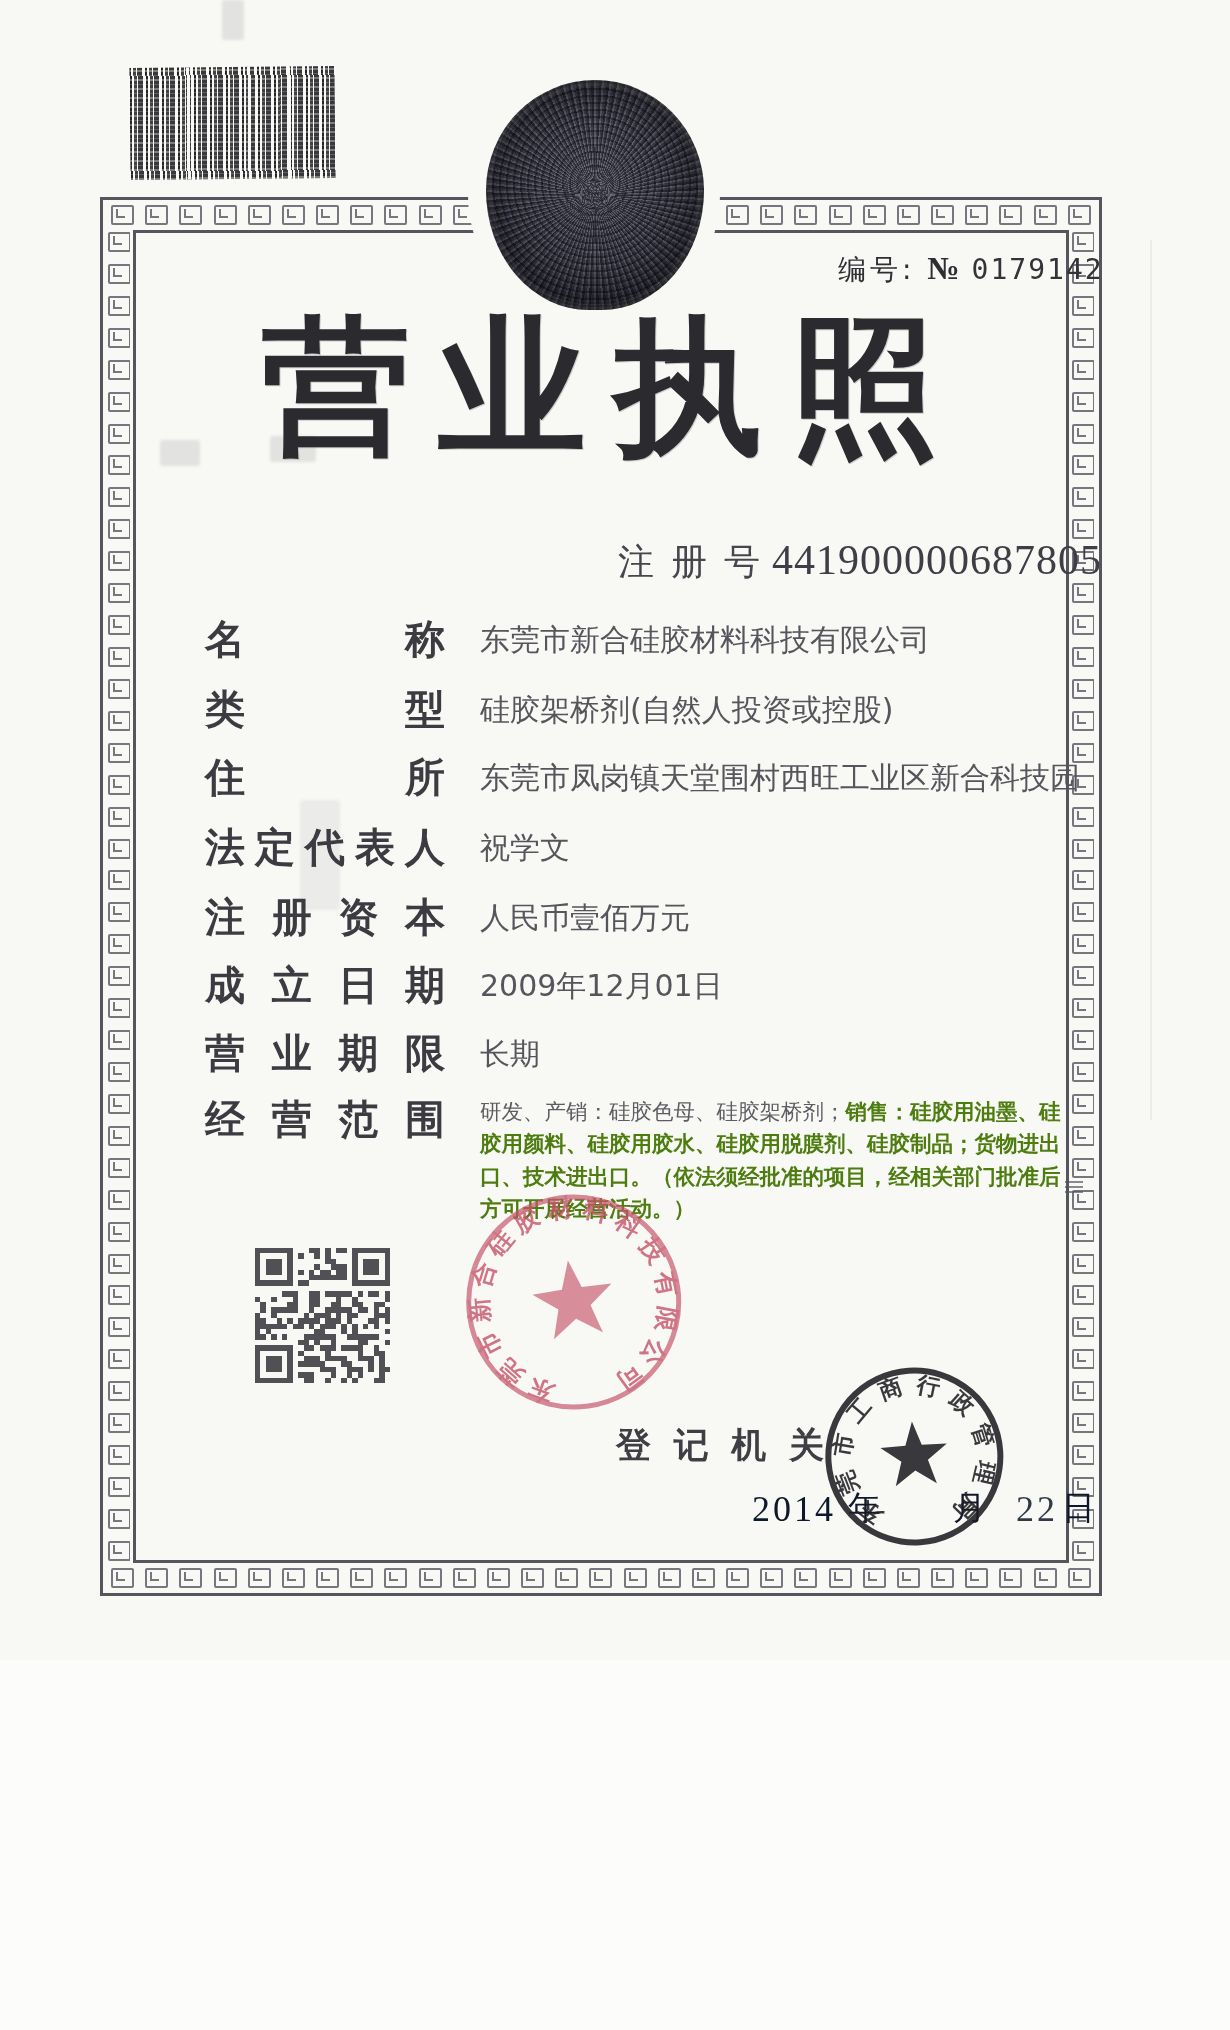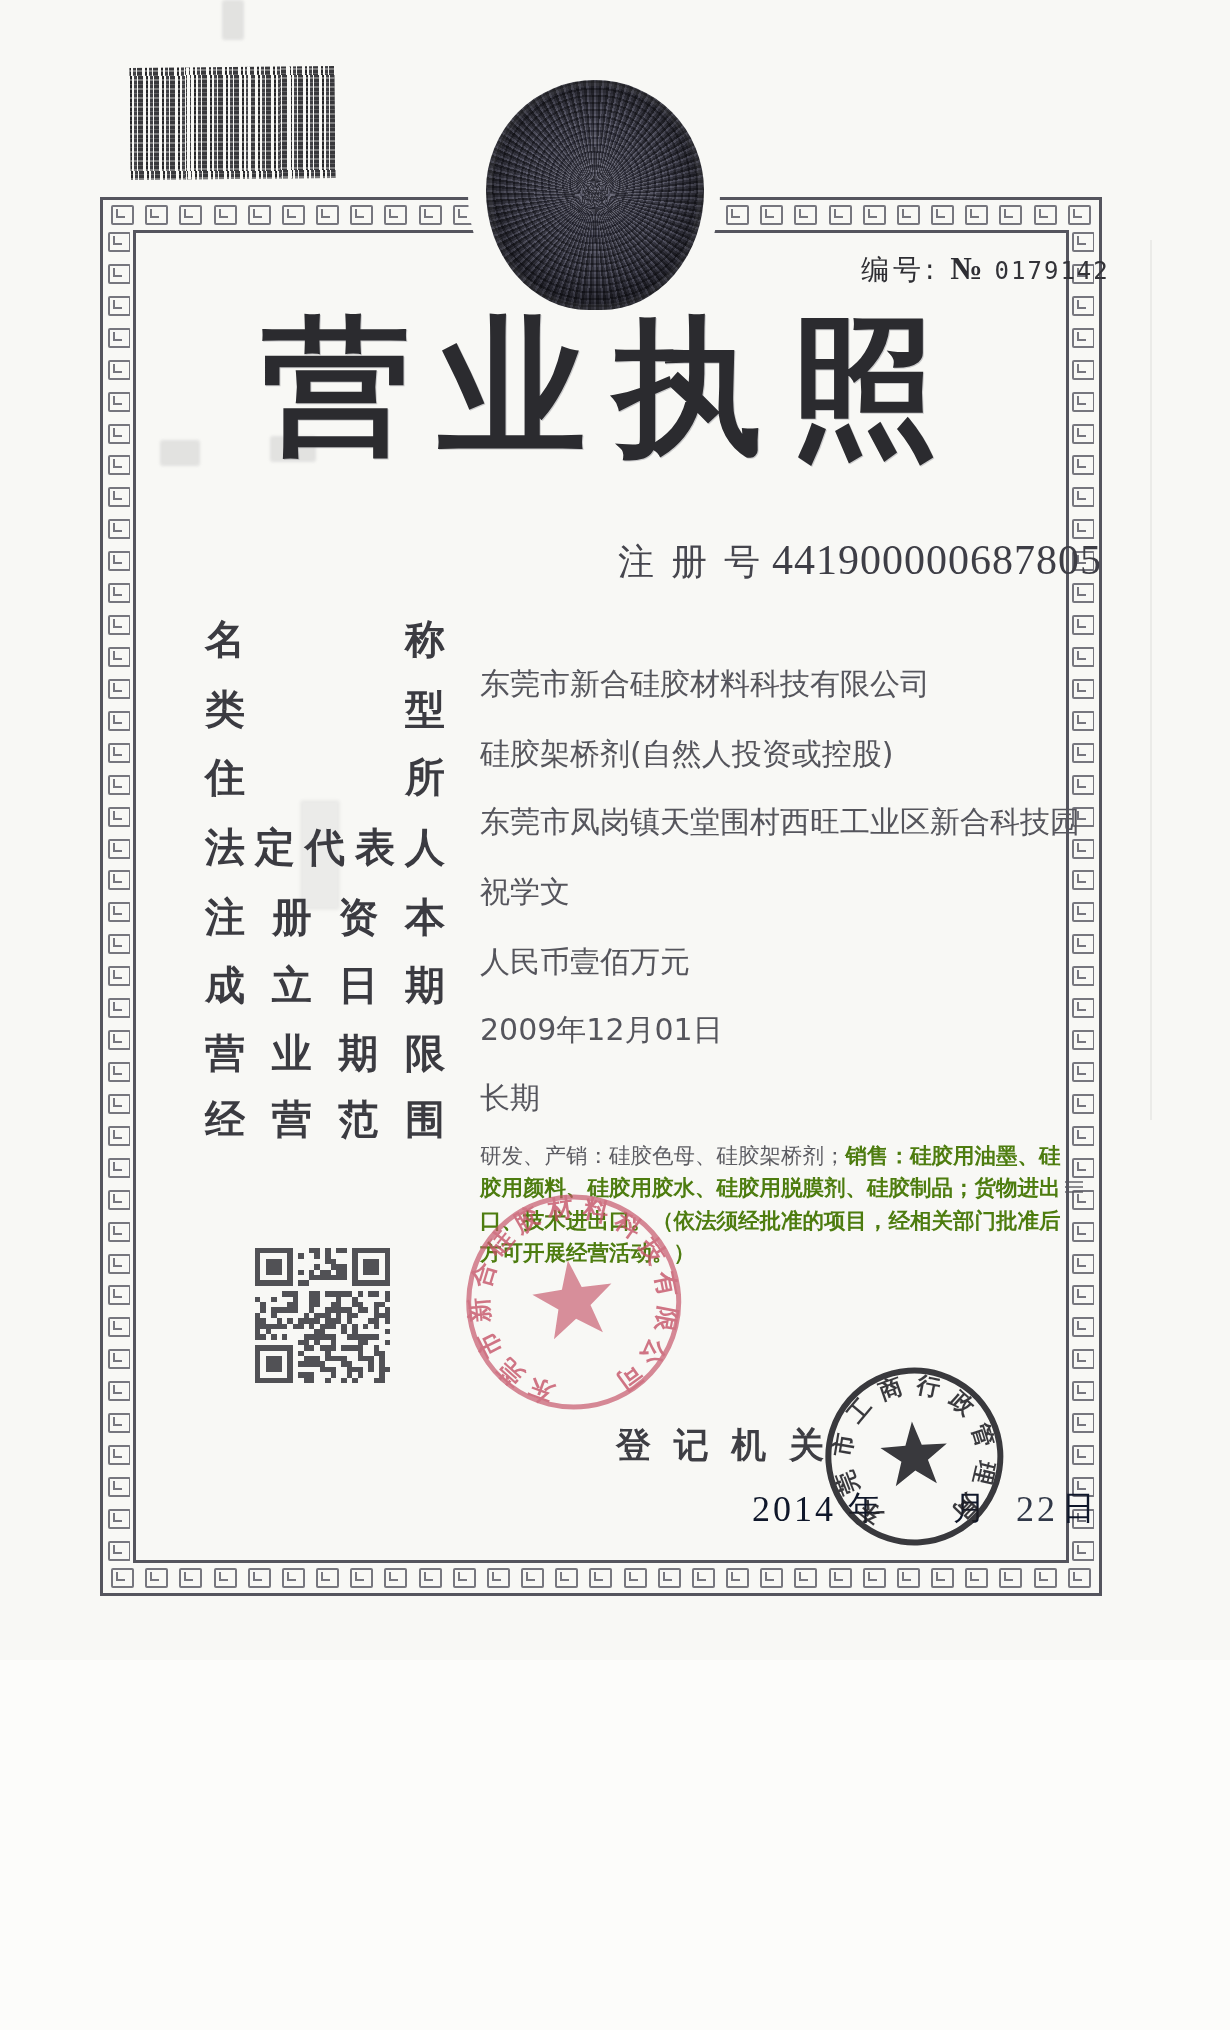--- a/index.html
+++ b/index.html
@@ -37,38 +37,38 @@
   .frame{position:absolute;left:100px;top:197px;width:996px;height:1393px;border:3px solid #55555e;z-index:1;}
   .frame-inner{position:absolute;inset:30px;border:3px solid #55555e;}
   .band{position:absolute;display:flex;justify-content:space-between;align-items:center;overflow:hidden;}
   .band-top{left:8px;right:8px;top:4px;height:22px;}
   .band-bottom{left:8px;right:8px;bottom:4px;height:22px;}
   .band-left{top:32px;bottom:32px;left:5px;width:22px;flex-direction:column;}
   .band-right{top:32px;bottom:32px;right:5px;width:22px;flex-direction:column;}
   .motif{flex:0 0 auto;width:19px;height:16px;border:2px solid #5a5a64;border-radius:2px;position:relative;opacity:.82;}
   .motif::after{content:"";position:absolute;left:3px;top:2px;width:7px;height:7px;border-left:2px solid #5a5a64;border-bottom:2px solid #5a5a64;}
   
-  .serial{position:absolute;left:838px;top:250px;z-index:4;display:flex;align-items:baseline;gap:12px;color:#2e2e33;margin-left:23px;}
+  .serial{position:absolute;left:838px;top:250px;z-index:4;display:flex;align-items:baseline;gap:12px;color:#2e2e33;}
   .serial .lab{font-size:28px;letter-spacing:4px;}
   .serial .nomark{font-family:"Liberation Serif",serif;font-weight:700;font-size:32px;}
-  .serial .num{font-family:"DejaVu Sans Mono",monospace;font-size:24px;letter-spacing:2px;color:#333338;}
+  .serial .num{font-family:"DejaVu Sans Mono",monospace;font-size:28px;letter-spacing:2px;color:#333338;}
   
   .title{position:absolute;left:262px;top:306px;width:676px;z-index:4;
     font-size:148px;font-weight:900;line-height:1.1;color:#2b2b2f;
     text-shadow:1px 1px 0 rgba(120,120,128,.35);}
   [data-split]{display:flex;justify-content:space-between;}
   
   .regno{position:absolute;left:618px;top:536px;z-index:4;display:flex;align-items:baseline;}
   .regno .lab{width:142px;font-size:36px;color:#46464e;}
   .regno .val{margin-left:12px;font-family:"Liberation Serif",serif;font-size:42px;letter-spacing:1px;color:#3e3e46;}
   
   .rows{position:absolute;left:205px;top:612px;width:880px;z-index:4;}
   .field-row{position:absolute;left:0;width:880px;}
   .field-label{position:absolute;left:0;width:240px;font-size:40px;font-weight:600;color:#3b3b41;}
-  .field-value{position:absolute;left:275px;top:8px;width:600px;font-size:30px;color:#55555c;white-space:nowrap;margin-top:44px;}
+  .field-value{position:absolute;left:275px;top:8px;width:600px;font-size:30px;color:#55555c;white-space:nowrap;}
   .field-value.small{white-space:normal;font-size:21.5px;line-height:1.5;width:592px;top:4px;color:#5c5c62;}
   .field-value.small .bold{font-weight:600;color:#4d7c0f;}
   .smudge{position:absolute;left:585px;top:570px;width:18px;height:13px;
     background:repeating-linear-gradient(0deg,#5a5a60 0 2px,transparent 2px 5px);opacity:.7;}
   
   .qr{position:absolute;left:255px;top:1248px;z-index:4;}
   .qr svg{fill:#3a3a40;opacity:.88;}
   
   .seal{position:absolute;z-index:6;font-family:"DejaVu Sans",sans-serif;}
   .seal-red{left:463px;top:1191px;opacity:.8;transform:rotate(-8deg);}

